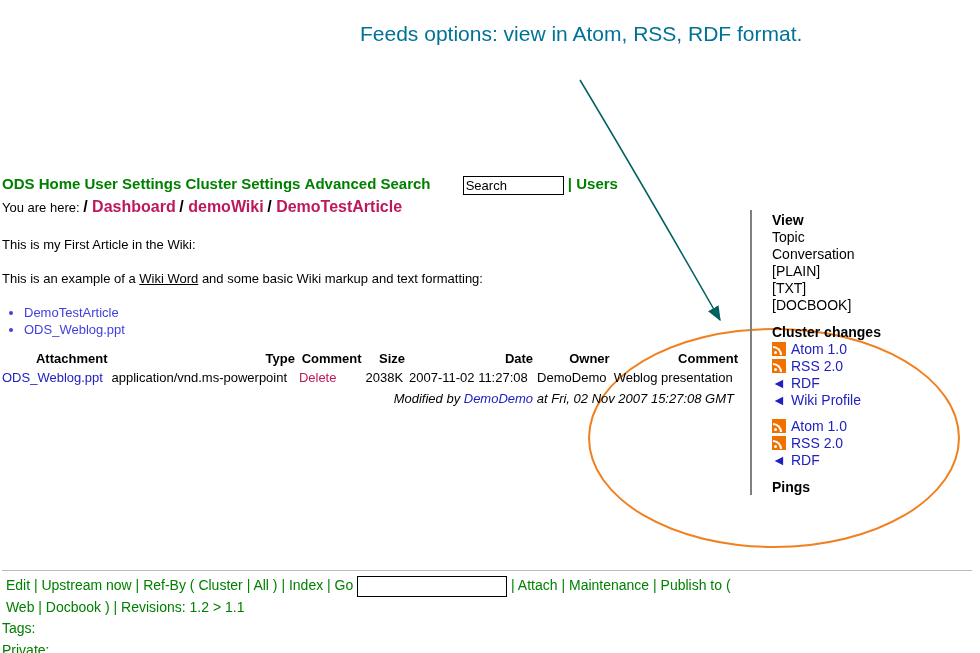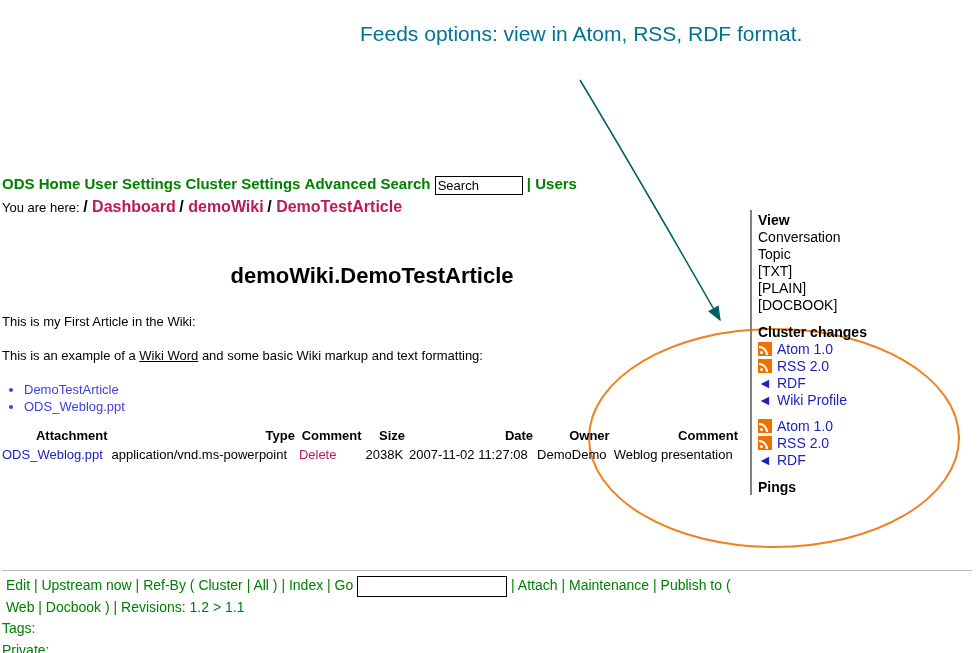--- a/index.html
+++ b/index.html
@@ -33,26 +33,27 @@
   .topnav {
     position: absolute;
     top: 175px;
     left: 2px;
     right: 2px;
     font-size: 15px;
     color: #000;
   }
   .topnav a { color: #008000; text-decoration: none; font-weight: bold; cursor: pointer; }
   .topnav input {
-    width: 88px;
+    width: 101px;
     height: 19px;
     font-size: 13px;
     border: 1px solid #000;
     padding: 0 2px;
     vertical-align: middle;
+    margin-left: 28px;
   }
   .topnav .pipe { color: #008000; font-weight: bold; }
   .breadcrumb {
     position: absolute;
     top: 198px;
     left: 2px;
     font-size: 13px;
   }
   .breadcrumb .you { color: #000; }
   .breadcrumb a {
@@ -94,21 +95,21 @@
   a.action { color: #be185d; text-decoration: none; cursor: pointer; }
   .modline { text-align: right; font-style: italic; margin: 4px 8px 0 0; font-size: 13px; }
   .modline a { color: #2020c0; text-decoration: none; cursor: pointer; }
 
   .sidebar {
     position: absolute;
     top: 210px;
     left: 750px;
     width: 205px;
     border-left: 2px solid #808080;
-    padding-left: 6px;
+    padding-left: 20px;
     font-size: 14px;
   }
   .side-h { font-weight: bold; margin-top: 2px; }
   .side-item { color: #000; margin: 1px 0; cursor: pointer; }
   .side-link { color: #2020c0; text-decoration: none; cursor: pointer; }
   .feed-row { display: flex; align-items: center; gap: 5px; margin: 1px 0; }
   .feed-icon {
     display: inline-block;
     width: 14px; height: 14px;
     background: #f07000;
@@ -198,21 +199,20 @@
   <span class="you">You are here:</span>
   <span class="sep"> / </span>
   <a>Dashboard</a>
   <span class="sep"> / </span>
   <a>demoWiki</a>
   <span class="sep"> / </span>
   <a>DemoTestArticle</a>
 </div>
 
 <div class="main">
-  <h1 class="title">demoWiki.DemoTestArticle</h1>
   <div class="bodytext">This is my First Article in the Wiki:</div>
   <div class="bodytext">
     <span>This is an example of a </span><span class="wiki-word">Wiki&nbsp;Word</span><span> and some basic Wiki markup and text formatting:</span>
   </div>
   <ul class="wiki-list">
     <li><a>DemoTestArticle</a></li>
     <li><a>ODS_Weblog.ppt</a></li>
   </ul>
 
   <table class="att">
@@ -230,28 +230,31 @@
       <td><a class="filelink">ODS_Weblog.ppt</a></td>
       <td>application/vnd.ms-powerpoint</td>
       <td><a class="action">Delete</a></td>
       <td>2038K</td>
       <td>2007-11-02 11:27:08</td>
       <td>DemoDemo</td>
       <td>Weblog presentation</td>
     </tr>
   </tbody>
     </table>
+  <div class="modline">
+    <span>Modified by </span><a>DemoDemo</a><span> at </span><span>Fri, 02 Nov 2007 15:27:08 GMT</span>
+  </div>
 </div>
 
 <div class="sidebar">
   <div class="side-h">View</div>
+  <div class="side-item">Topic</div>
   <div class="side-item">Conversation</div>
-  <div class="side-item">Topic</div>
+  <div class="side-item">[PLAIN]</div>
   <div class="side-item">[TXT]</div>
-  <div class="side-item">[PLAIN]</div>
   <div class="side-item">[DOCBOOK]</div>
 
   <div class="side-sep"></div>
   <div class="side-h">Cluster changes</div>
   <div class="feed-row">
       <span class="feed-icon"></span>
       <a class="side-link">Atom 1.0</a>
     </div>
   <div class="feed-row">
       <span class="feed-icon"></span>

